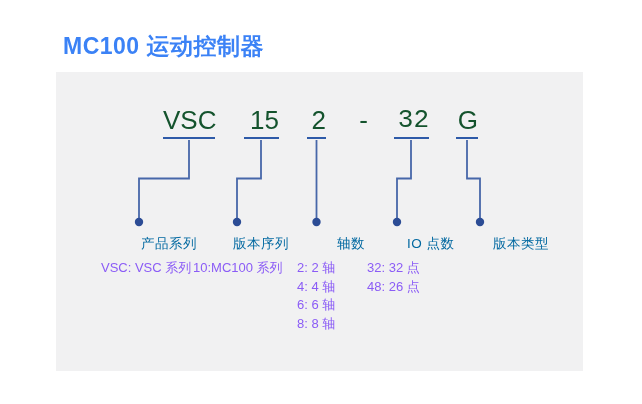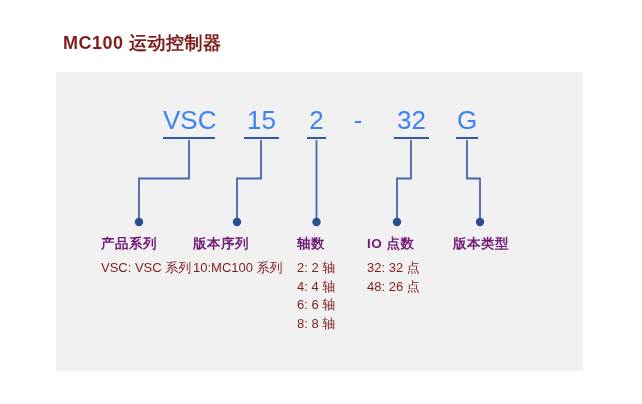--- a/index.html
+++ b/index.html
@@ -11,79 +11,80 @@
     width: 642px;
     height: 404px;
     background: #ffffff;
     overflow: hidden;
   }
 
   .page-title {
     position: absolute;
     left: 63px;
     top: 31px;
-    font-size: 18px;
+    font-size: 23px;
     font-weight: bold;
-    color: #7f1d1d;
+    color: #3b82f6;
     letter-spacing: 0.5px;
     white-space: nowrap;
   }
 
   .panel {
     position: absolute;
     left: 56px;
     top: 72px;
     width: 527px;
     height: 299px;
     background: #F1F1F2;
   }
 
   .model-segment {
     position: absolute;
     top: 103px;
     height: 36px;
     line-height: 34px;
-    text-align: center;
+    text-align: right;
     font-size: 26px;
-    color: #3b82f6;
+    color: #14532d;
     border-bottom: 2px solid #2E5AA8;
     white-space: nowrap;
   }
   .model-segment.no-underline { border-bottom: none; }
 
   .seg-series  { left: 163px; width: 52px; }
   .seg-version { left: 244px; width: 35px; }
   .seg-axes    { left: 307px; width: 19px; }
   .seg-dash    { left: 348px; width: 20px; }
-  .seg-io      { left: 394px; width: 35px; }
+  .seg-io      { left: 394px; width: 35px; font-family: Liberation Mono, monospace; }
   .seg-type    { left: 456px; width: 22px; }
 
   .connector-svg {
     position: absolute;
     left: 0; top: 0;
     width: 642px;
     height: 404px;
     pointer-events: none;
   }
 
   .legend-col {
     position: absolute;
     top: 235px;
     white-space: nowrap;
   }
   .legend-header {
     font-size: 13.5px;
-    font-weight: bold;
-    color: #701a75;
+    font-weight: normal;
+    color: #0369a1;
     margin-bottom: 6px;
     letter-spacing: 0.5px;
+    margin-left: 40px;
   }
   .legend-value {
     font-size: 13px;
-    color: #7f1d1d;
+    color: #8b5cf6;
     line-height: 18.5px;
   }
 
   .col-1 { left: 101px; }
   .col-2 { left: 193px; }
   .col-3 { left: 297px; }
   .col-4 { left: 367px; }
   .col-5 { left: 453px; }
 </style>
 </head>

